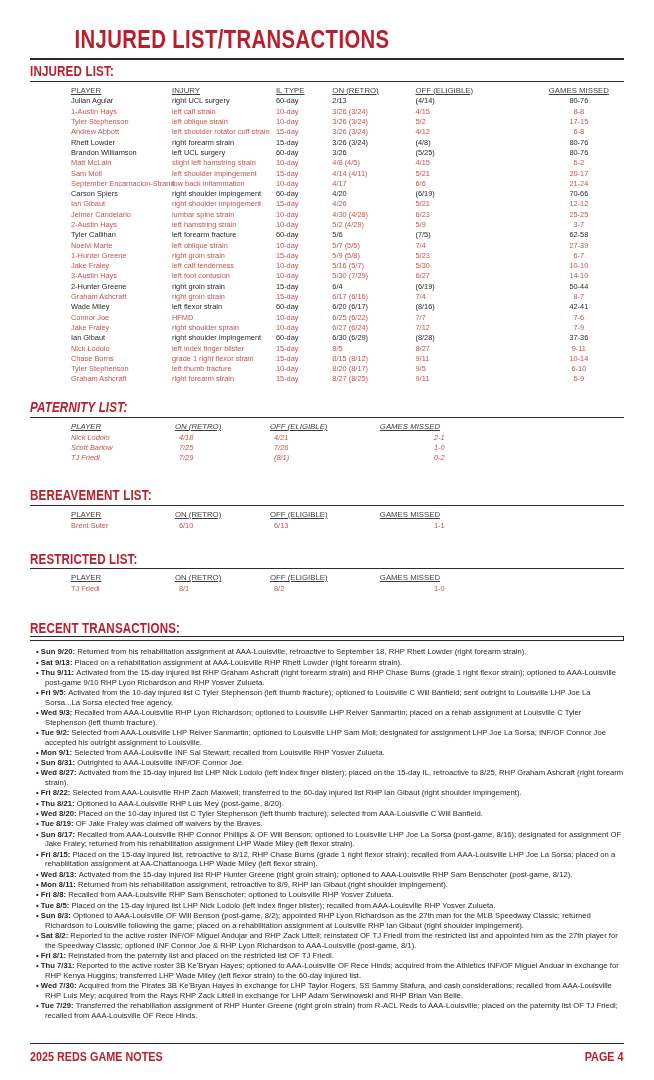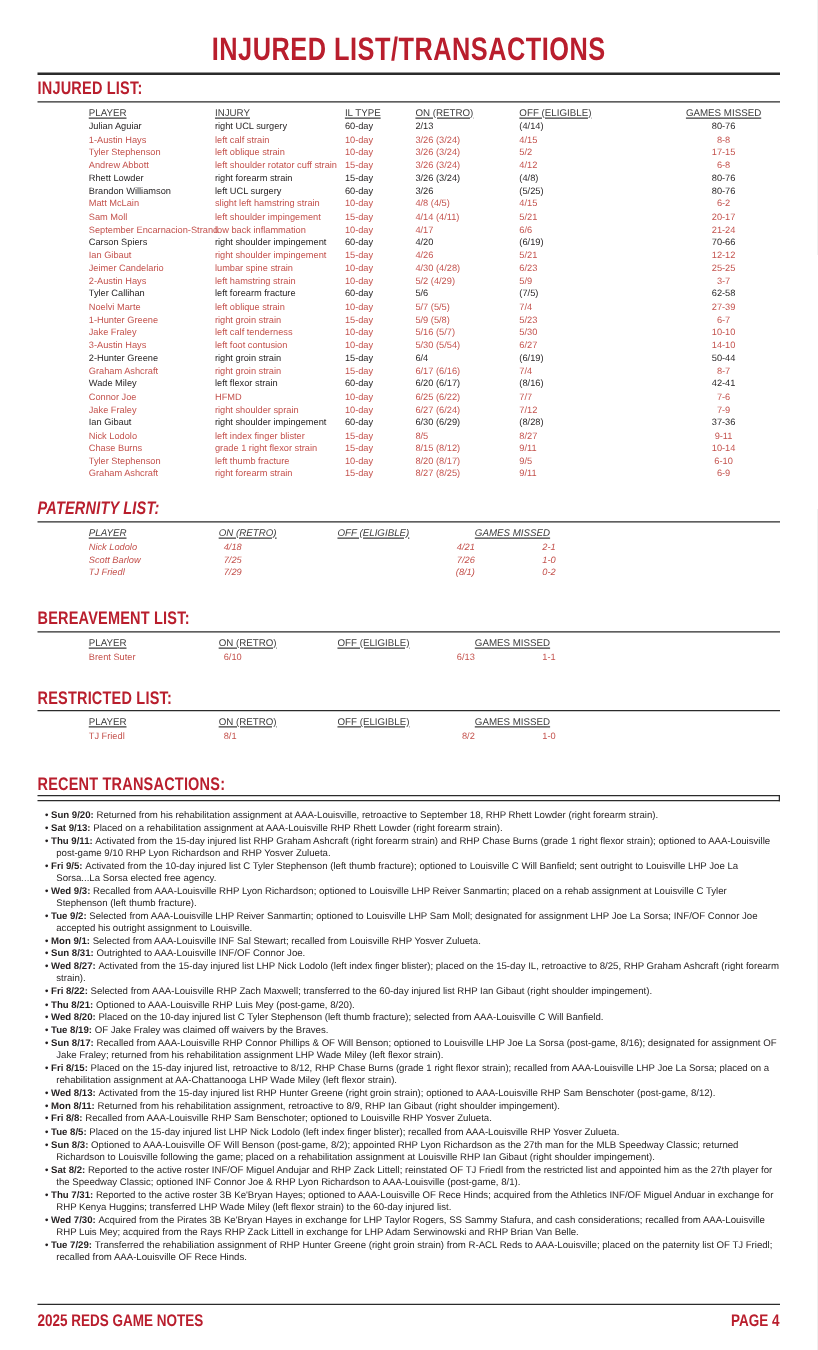--- a/index.html
+++ b/index.html
@@ -14,21 +14,21 @@
   .page{
     position:relative;
     width:654px;height:1080px;
     margin:0 auto;
     background:#ffffff;
     color:var(--ink);
     padding:24px 30px 0 30px;
     overflow:hidden;
   }
   
-  .title-wrap{text-align:center;}
+  .title-wrap{text-align:left;}
   h1.page-title{
     display:inline-block;
     font-size:26px;
     font-weight:800;
     letter-spacing:.5px;
     color:var(--brand-red);
     transform:scaleX(.78);
     transform-origin:center;
     white-space:nowrap;
   }
@@ -73,21 +73,21 @@
   .il-col-on{width:14%;}
   .il-col-off{width:13%;}
   .il-col-games{width:29%;}
   
   .sm-col-player{width:17.5%;}
   .sm-col-on{width:16%;}
   .sm-col-off{width:18.5%;}
   .sm-col-games{width:20%;}
   .sm-col-fill{width:28%;}
   .sm td.c-on{padding-left:4px;}
-  .c-off{text-align:right;padding-left:4px;}
+  .c-off{text-align:left;padding-left:4px;}
   
   .gap-paternity{margin-top:15px;font-style:italic;}
   .gap-bereavement{margin-top:24px;}
   .gap-restricted{margin-top:20px;}
   .gap-transactions{margin-top:26px;}
   
   ul.tx{
     list-style:none;margin-top:6px;
     font-size:7.7px;line-height:9.7px;color:var(--ink);
   }
@@ -295,21 +295,21 @@
             <td>10-day</td>
             <td>5/16 (5/7)</td>
             <td>5/30</td>
             <td class="c-games">10-10</td>
           </tr>
 
           <tr class="red">
             <td>3-Austin Hays</td>
             <td>left foot contusion</td>
             <td>10-day</td>
-            <td>5/30 (5/54)</td>
+            <td>5/30 (7/29)</td>
             <td>6/27</td>
             <td class="c-games">14-10</td>
           </tr>
 
           <tr class="black">
             <td>2-Hunter Greene</td>
             <td>right groin strain</td>
             <td>15-day</td>
             <td>6/4</td>
             <td>(6/19)</td>
@@ -559,20 +559,21 @@
         <li><span class="tx-bullet">• </span><span class="tx-date">Mon 8/11</span><span class="tx-colon">: </span><span class="tx-text">Returned from his rehabilitation assignment, retroactive to 8/9, RHP Ian Gibaut (right shoulder impingement).</span></li>
 
         <li><span class="tx-bullet">• </span><span class="tx-date">Fri 8/8</span><span class="tx-colon">: </span><span class="tx-text">Recalled from AAA-Louisville RHP Sam Benschoter; optioned to Louisville RHP Yosver Zulueta.</span></li>
 
         <li><span class="tx-bullet">• </span><span class="tx-date">Tue 8/5</span><span class="tx-colon">: </span><span class="tx-text">Placed on the 15-day injured list LHP Nick Lodolo (left index finger blister); recalled from AAA-Louisville RHP Yosver Zulueta.</span></li>
 
         <li><span class="tx-bullet">• </span><span class="tx-date">Sun 8/3</span><span class="tx-colon">: </span><span class="tx-text">Optioned to AAA-Louisville OF Will Benson (post-game, 8/2); appointed RHP Lyon Richardson as the 27th man for the MLB Speedway Classic; returned Richardson to Louisville following the game; placed on a rehabilitation assignment at Louisville RHP Ian Gibaut (right shoulder impingement).</span></li>
 
         <li><span class="tx-bullet">• </span><span class="tx-date">Sat 8/2</span><span class="tx-colon">: </span><span class="tx-text">Reported to the active roster INF/OF Miguel Andujar and RHP Zack Littell; reinstated OF TJ Friedl from the restricted list and appointed him as the 27th player for the Speedway Classic; optioned INF Connor Joe &amp; RHP Lyon Richardson to AAA-Louisville (post-game, 8/1).</span></li>
 
+        <li><span class="tx-bullet">• </span><span class="tx-date">Fri 8/1</span><span class="tx-colon">: </span><span class="tx-text">Reinstated from the paternity list and placed on the restricted list OF TJ Friedl.</span></li>
 
         <li><span class="tx-bullet">• </span><span class="tx-date">Thu 7/31</span><span class="tx-colon">: </span><span class="tx-text">Reported to the active roster 3B Ke'Bryan Hayes; optioned to AAA-Louisville OF Rece Hinds; acquired from the Athletics INF/OF Miguel Anduar in exchange for RHP Kenya Huggins; transferred LHP Wade Miley (left flexor strain) to the 60-day injured list.</span></li>
 
         <li><span class="tx-bullet">• </span><span class="tx-date">Wed 7/30</span><span class="tx-colon">: </span><span class="tx-text">Acquired from the Pirates 3B Ke'Bryan Hayes in exchange for LHP Taylor Rogers, SS Sammy Stafura, and cash considerations; recalled from AAA-Louisville RHP Luis Mey; acquired from the Rays RHP Zack Littell in exchange for LHP Adam Serwinowski and RHP Brian Van Belle.</span></li>
 
         <li><span class="tx-bullet">• </span><span class="tx-date">Tue 7/29</span><span class="tx-colon">: </span><span class="tx-text">Transferred the rehabiliation assignment of RHP Hunter Greene (right groin strain) from R-ACL Reds to AAA-Louisville; placed on the paternity list OF TJ Friedl; recalled from AAA-Louisville OF Rece Hinds.</span></li>
       </ul>
   </section>
 
   <div class="footer">

